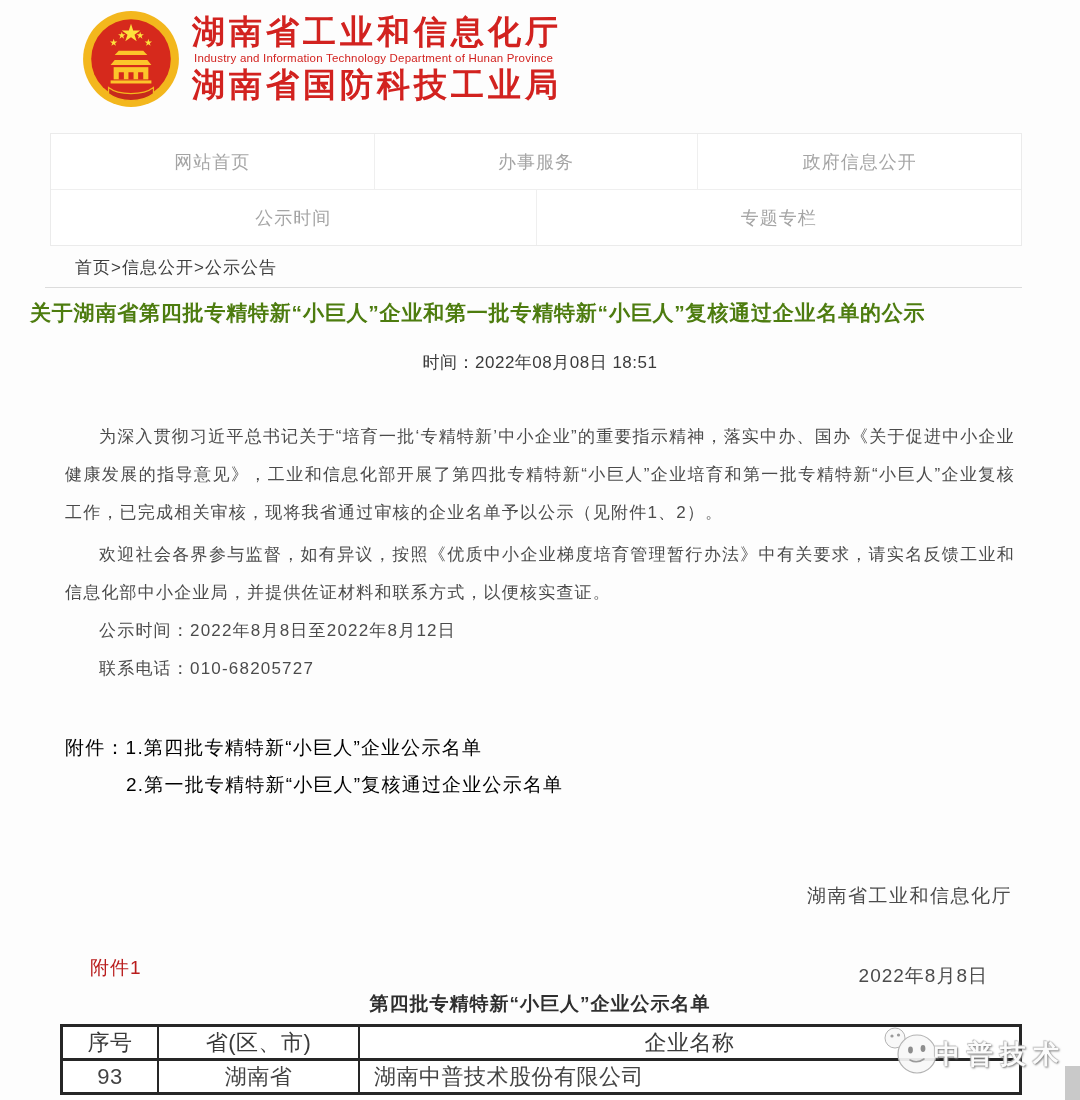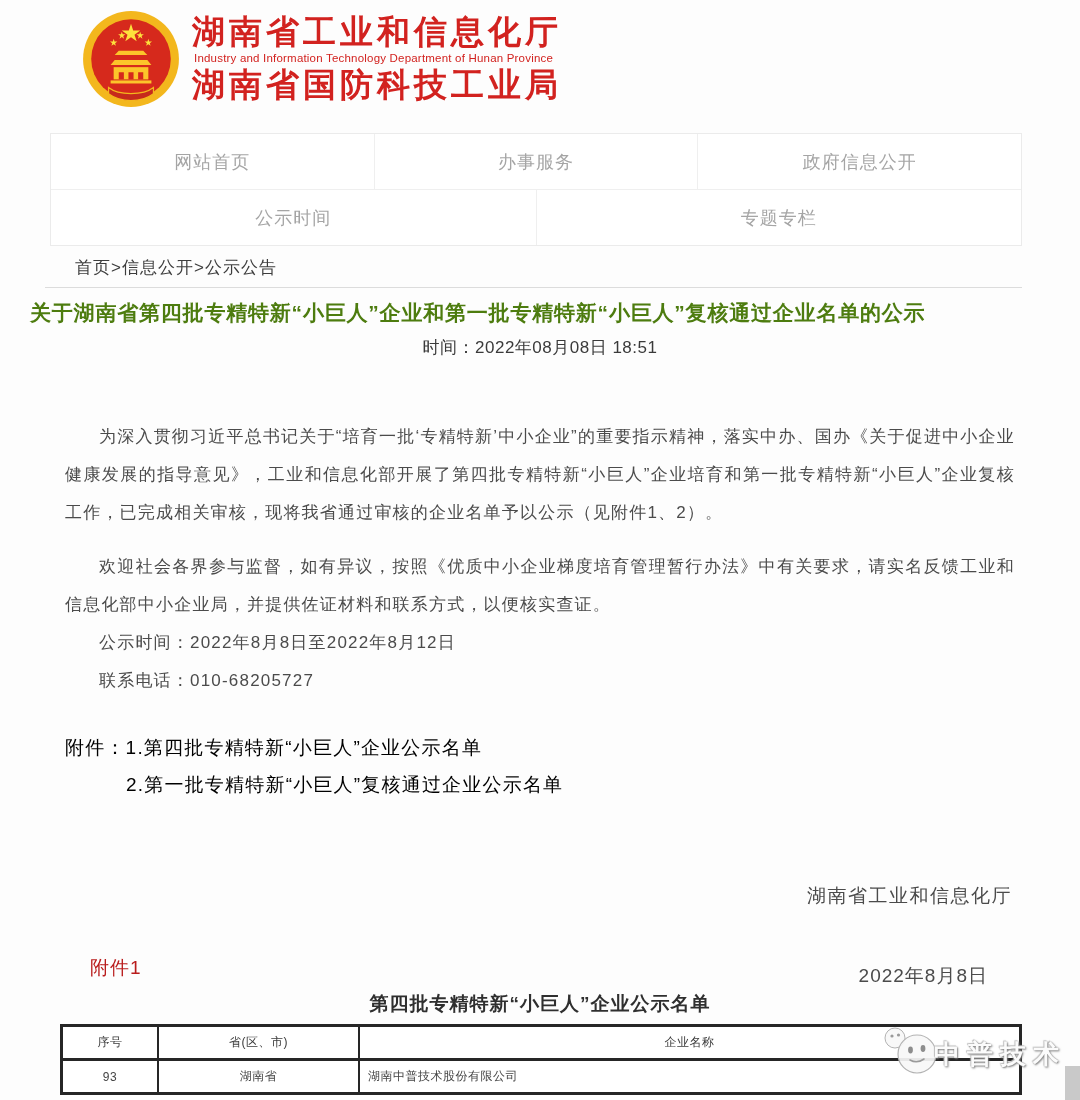--- a/index.html
+++ b/index.html
@@ -19,49 +19,49 @@
   .nav-cell{flex:1;height:55px;display:flex;align-items:center;justify-content:center;
     font-size:18px;color:#a5a5a5;border-right:1px solid #efefef;cursor:pointer;letter-spacing:1px;}
   .nav-cell:last-child{border-right:none;}
   
   .breadcrumb{position:absolute;left:75px;top:256px;font-size:17px;color:#3d3d3d;letter-spacing:1px;}
   .crumb{cursor:pointer;}
   .rule{position:absolute;left:45px;top:287px;width:977px;height:1px;background:#dcdcdc;}
   
   .article-title{position:absolute;left:30px;top:299px;width:1020px;
     font-size:21px;font-weight:700;color:#4d7c0f;letter-spacing:0.8px;}
-  .article-time{position:absolute;left:30px;top:336px;width:1020px;text-align:center;
+  .article-time{position:absolute;left:30px;top:351px;width:1020px;text-align:center;
     font-size:17px;color:#3a3a3a;letter-spacing:0.5px;}
   .body-text{position:absolute;left:65px;top:418px;width:950px;
     font-size:17px;color:#4b4b4b;line-height:38px;letter-spacing:1.2px;text-align:justify;}
   .body-text p{margin:0;text-indent:2em;}
-  .body-text p.gap{margin-top:16px;}
+  .body-text p.gap{margin-top:4px;}
   .attach-block{position:absolute;left:65px;top:729px;width:950px;
     font-size:19px;color:#000000;line-height:37px;letter-spacing:1.2px;}
   .attach-line2{padding-left:61px;}
   .attach-link{cursor:pointer;}
   .sig-org{position:absolute;left:0;top:883px;width:1012px;text-align:right;
     font-size:19px;color:#4b4b4b;letter-spacing:1.5px;}
   .sig-date{position:absolute;left:0;top:921px;width:988px;text-align:right;
     font-size:19px;color:#4b4b4b;letter-spacing:1px;margin-top:42px;}
   
   .annex-label{position:absolute;left:90px;top:955px;font-size:19px;color:#b91c1c;letter-spacing:1px;}
   .table-title{position:absolute;left:30px;top:991px;width:1020px;text-align:center;
     font-size:19px;font-weight:700;color:#2f2f2f;letter-spacing:1px;}
   .tbl{position:absolute;left:60px;top:1024px;width:962px;border:3px solid #262626;
     background:#fff;box-sizing:border-box;}
   .tbl-row{display:flex;}
   .tbl-row.head{border-bottom:3px solid #262626;}
   .tbl-cell{height:31px;display:flex;align-items:center;justify-content:center;
-    font-size:12px;color:#3a3a3a;border-right:2px solid #262626;box-sizing:border-box;letter-spacing:0.5px;}
+    font-size:22px;color:#3a3a3a;border-right:2px solid #262626;box-sizing:border-box;letter-spacing:0.5px;}
   .tbl-cell.c1{width:96px;}
   .tbl-cell.c2{width:201px;}
   .tbl-cell.c3{flex:1;border-right:none;}
   .tbl-row.data .tbl-cell{color:#444444;}
-  .tbl-row.data .tbl-cell.c3{justify-content:flex-start;padding-left:8px;text-align:center;}
+  .tbl-row.data .tbl-cell.c3{justify-content:flex-start;padding-left:14px;text-align:center;}
   
   .wm{position:absolute;left:872px;top:1016px;width:200px;height:70px;pointer-events:none;}
   .wm-logo{position:absolute;left:0;top:0;width:70px;height:70px;}
   .wm-text{position:absolute;left:62px;top:21px;font-size:26px;font-weight:700;letter-spacing:7px;
     color:#fbfbfb;white-space:nowrap;
     text-shadow:1px 1px 2px #7f7f7f,-1px -1px 1px #c4c4c4,0 0 1px #9a9a9a;}
   
   .corner-box{position:absolute;left:1065px;top:1066px;width:15px;height:34px;background:#c9c9c9;}
 </style>
 </head>

